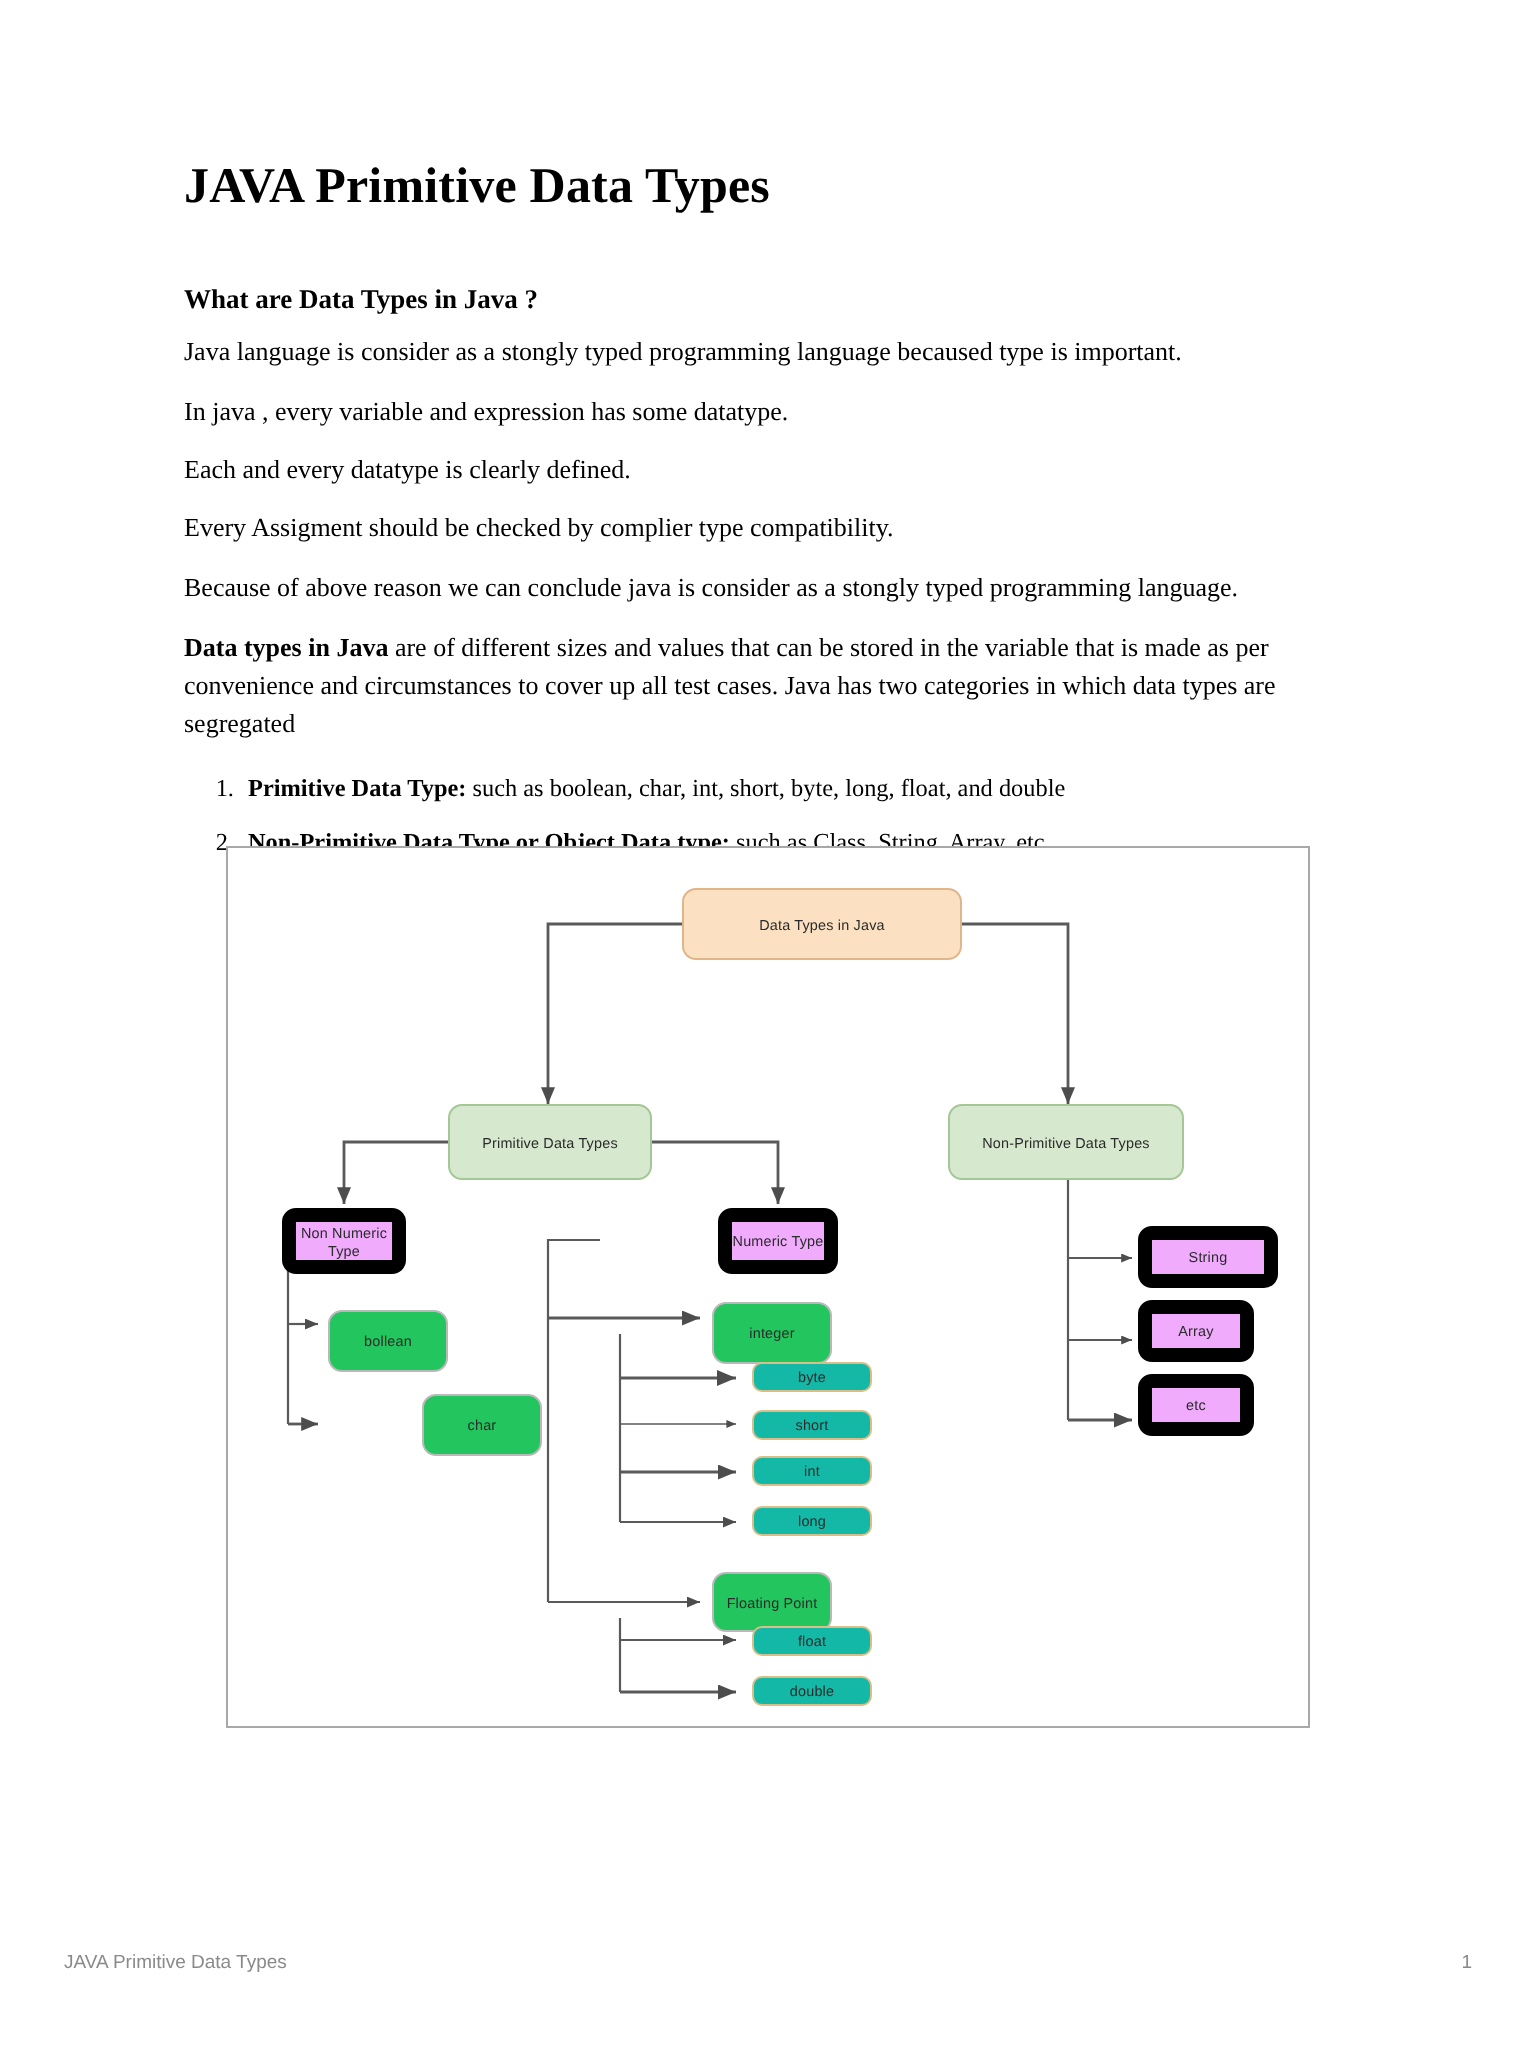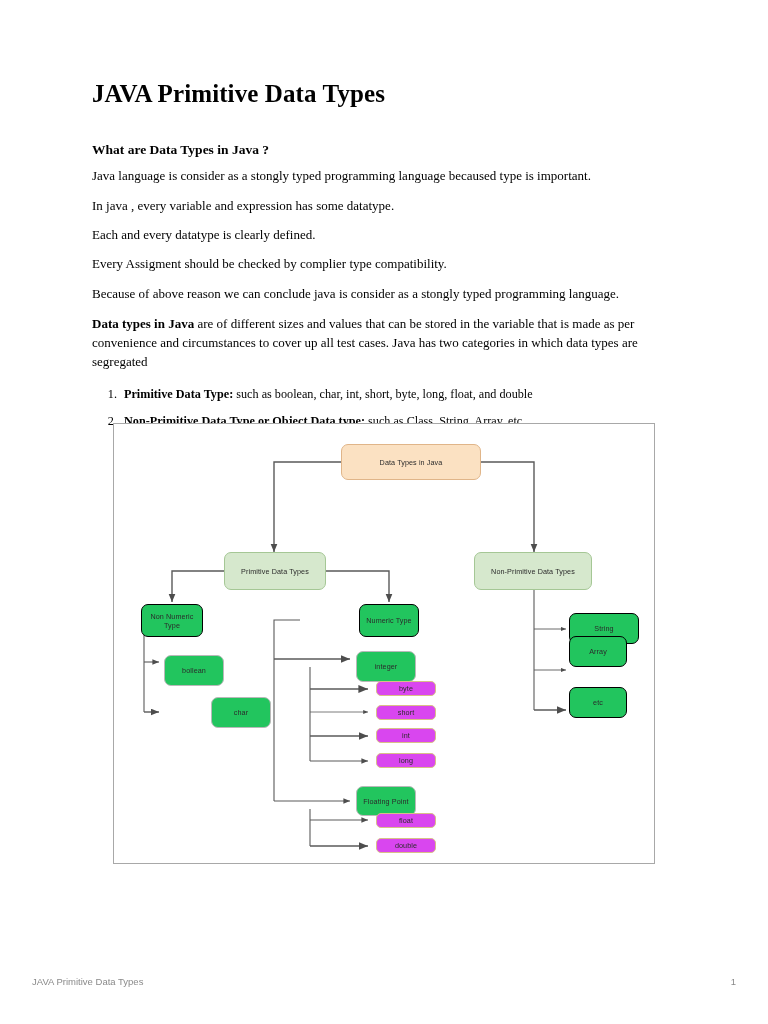--- a/index.html
+++ b/index.html
@@ -93,33 +93,33 @@
   }
   .node.root {
     background: #fbe1c2;
     border: 1px solid #e0b589;
   }
   .node.green {
     background: #d6e8cd;
     border: 1px solid #a5c795;
   }
   .node.blue {
-    background: #22c55e;
-    border: 1px solid #000000;
+    background: #f0abfc;
+    border: 7px solid #000000;
   }
   .node.gray {
     background: #22c55e;
     border: 1px solid #b9b9b9;
   }
   .node.yellow {
     background: #fdeec6;
     border: 1px solid #ddc municipality;
   }
   .node.yellow {
-    background: #d946ef;
+    background: #14b8a6;
     border: 1px solid #d8bf87;
     border-radius: 5px;
   }
 
   
   .footer {
     position: absolute;
     left: 32px;
     top: 976px;
     width: 704px;
@@ -220,21 +220,21 @@
     <div class="node yellow" style="left:262px; top:281px; width:60px; height:15px;">short</div>
     <div class="node yellow" style="left:262px; top:304px; width:60px; height:15px;">int</div>
     <div class="node yellow" style="left:262px; top:329px; width:60px; height:15px;">long</div>
 
     <div class="node gray" style="left:242px; top:362px; width:60px; height:30px;">Floating Point</div>
 
     <div class="node yellow" style="left:262px; top:389px; width:60px; height:15px;">float</div>
     <div class="node yellow" style="left:262px; top:414px; width:60px; height:15px;">double</div>
 
     <div class="node blue" style="left:455px; top:189px; width:70px; height:31px;">String</div>
-    <div class="node blue" style="left:455px; top:212px; width:58px; height:31px;">Array</div>
+    <div class="node blue" style="left:455px; top:226px; width:58px; height:31px;">Array</div>
     <div class="node blue" style="left:455px; top:263px; width:58px; height:31px;">etc</div>
 
   </div>
 
   <div class="footer">
     <span>JAVA Primitive Data Types</span>
     <span>1</span>
   </div>
 
 </div>

